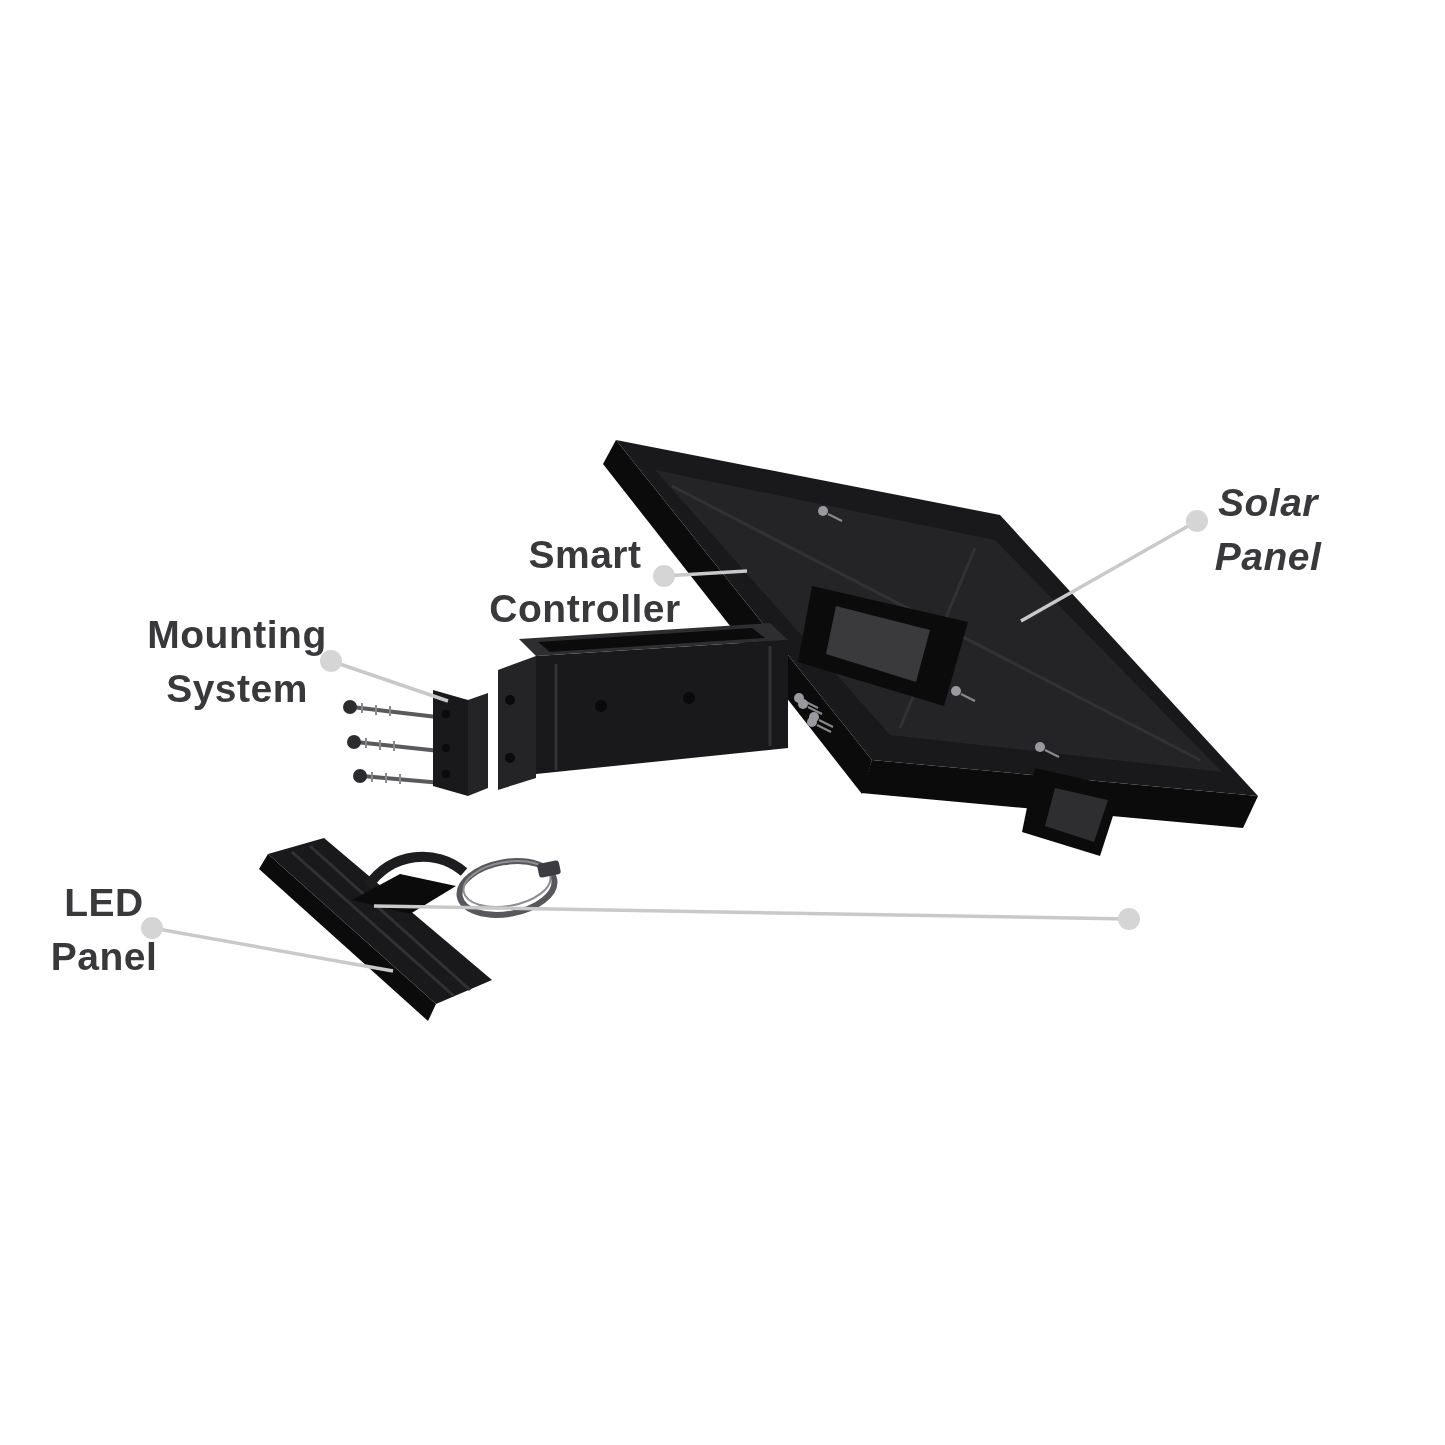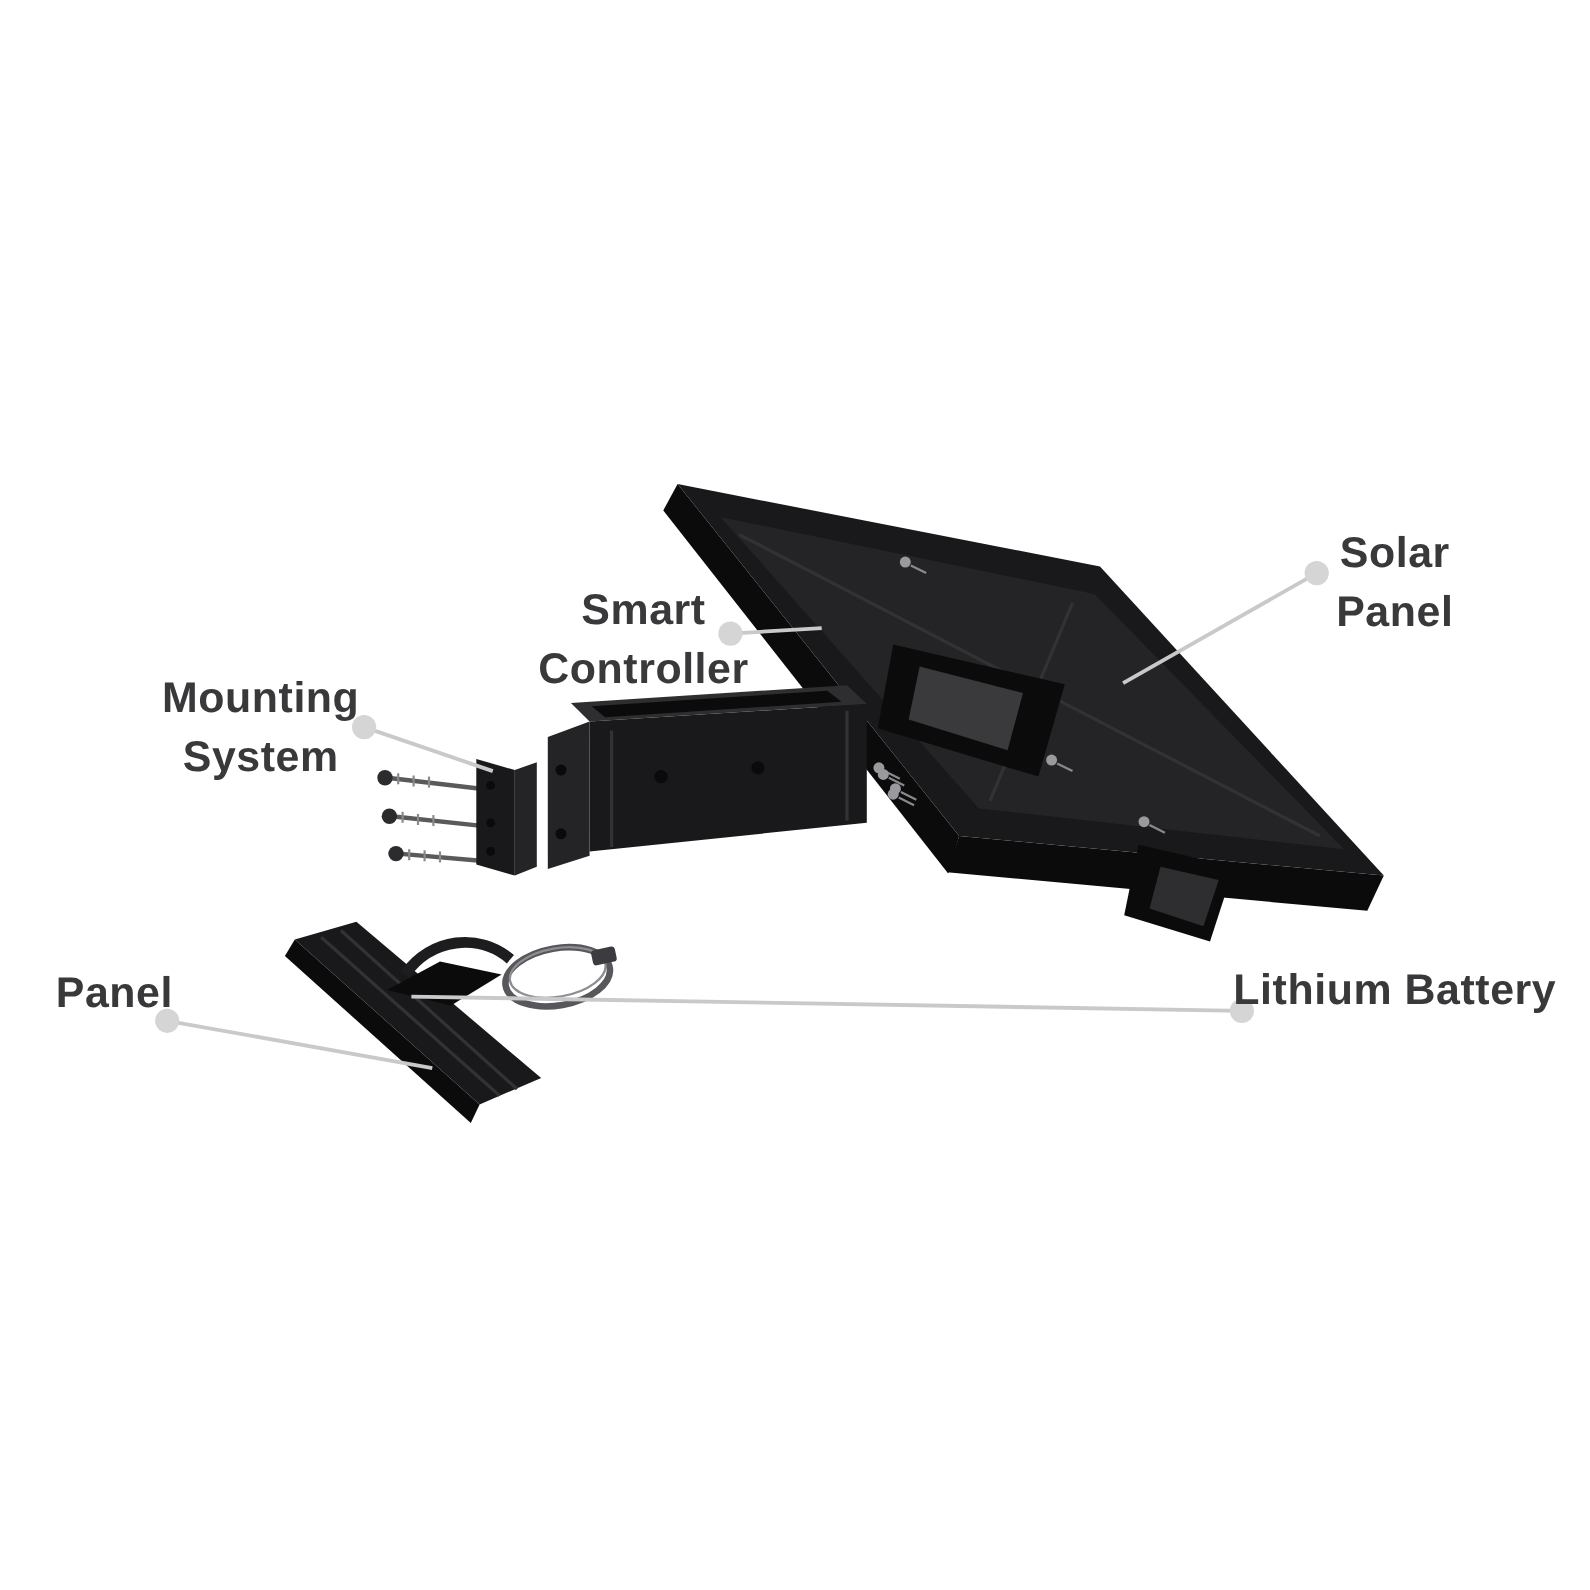--- a/index.html
+++ b/index.html
@@ -192,26 +192,26 @@
   <div class="label" style="left:62px; top:608px; width:350px;">
     <span>Mounting</span>
     <span>System</span>
   </div>
 
   <div class="label" style="left:410px; top:528px; width:350px;">
     <span>Smart</span>
     <span>Controller</span>
   </div>
 
-  <div class="label" style="left:1118px; top:476px; width:300px;">
+  <div class="label" style="left:1118px; top:476px; width:300px;font-style:italic;">
     <span>Solar</span>
     <span>Panel</span>
   </div>
 
   <div class="label" style="left:14px; top:876px; width:180px;">
+    <span>LED</span>
     <span>Panel</span>
   </div>
 
   <div class="label" style="left:1093px; top:874px; width:350px;">
-    <span>Lithium Battery</span>
   </div>
 
 </div>
 
 </body></html>

